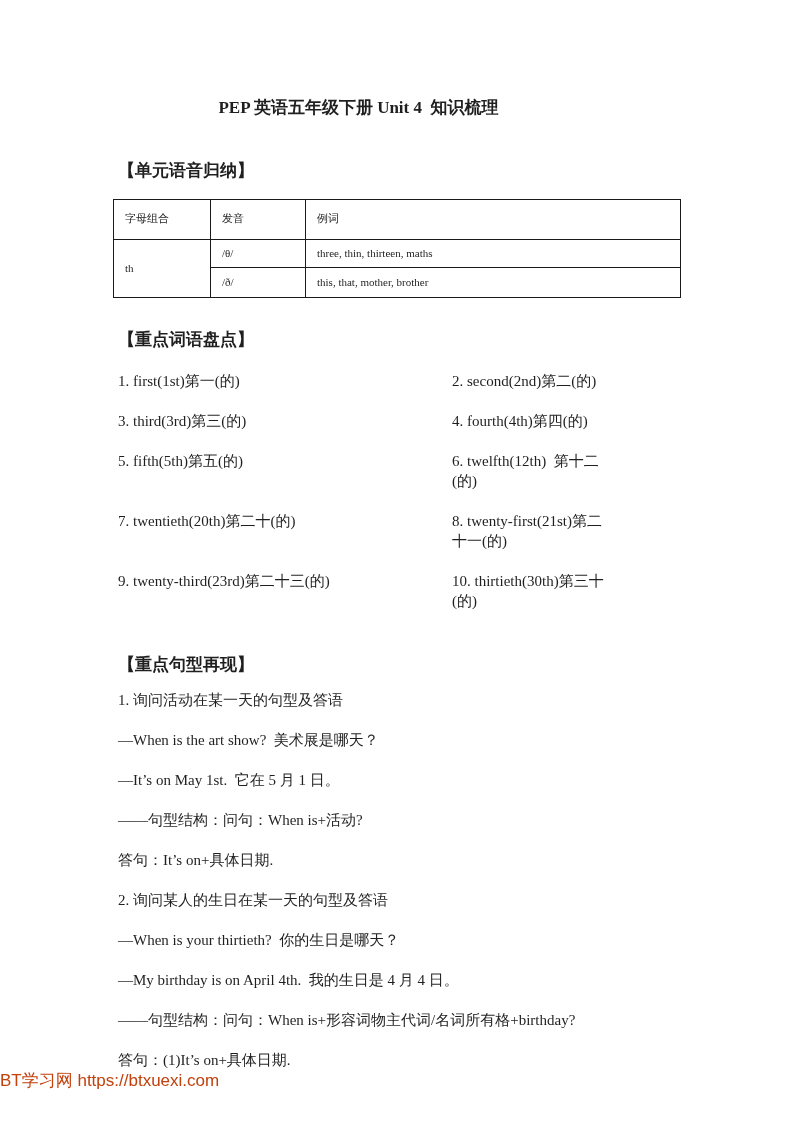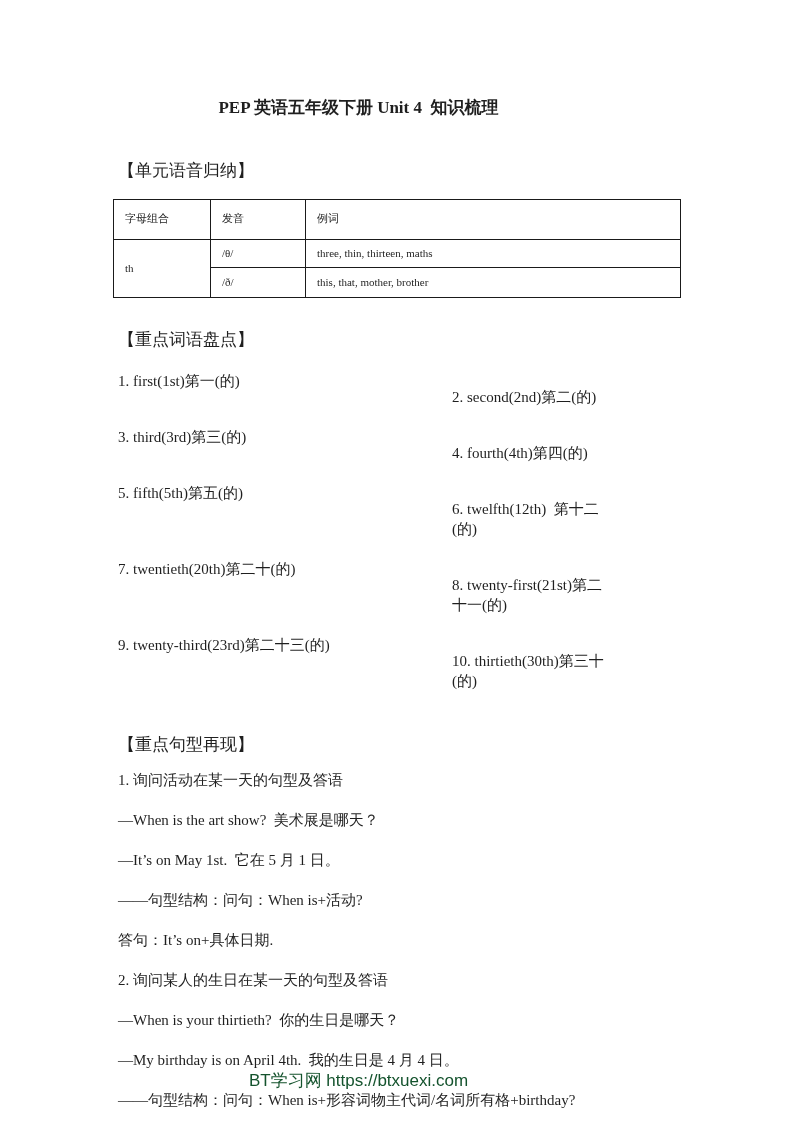--- a/index.html
+++ b/index.html
@@ -17,21 +17,21 @@
       padding-top: 97px;
       text-align: center;
       font-size: 17px;
       font-weight: bold;
       line-height: 21px;
       white-space: pre-wrap;
     }
     .content { padding: 0 113px; }
     .section-heading {
       font-size: 17px;
-      font-weight: normal;
+      font-weight: bold;
       line-height: 21px;
       margin-left: 5px;
       white-space: pre-wrap;
     }
     .phonics-heading { margin-top: 42px; }
     table.phonics-table {
       margin-top: 18px;
       width: 567px;
       border-collapse: collapse;
       table-layout: fixed;
@@ -55,41 +55,41 @@
     .words-heading { margin-top: 31px; }
     .word-row {
       display: flex;
       margin-left: 5px;
       margin-top: 20px;
       font-size: 15px;
       line-height: 20px;
     }
     .word-row.first { margin-top: 21px; }
     .word-col-left { width: 334px; white-space: pre-wrap; }
-    .word-col-right { flex: 1; white-space: pre-wrap; margin-top: 16px; }
+    .word-col-right { flex: 1; white-space: pre-wrap; }
     .sentences-heading { margin-top: 43px; }
     .text-line {
       margin-left: 5px;
       margin-top: 20px;
       font-size: 15px;
       line-height: 20px;
       white-space: pre-wrap;
     }
     .text-line.first { margin-top: 15px; }
     .text-line.indent { }
     .footer {
       position: absolute;
       left: 0;
       top: 1070px;
       width: 100%;
-      text-align: center;
+      text-align: left;
       font-family: "Liberation Sans", "DejaVu Sans", sans-serif;
       font-size: 17px;
       line-height: 22px;
-      color: #14532d;
+      color: #c2410c;
       white-space: pre-wrap;
     }
   </style>
 </head>
 <body>
 
 <div class="page">
 
   <div class="doc-title">PEP 英语五年级下册 Unit 4  知识梳理</div>
 

